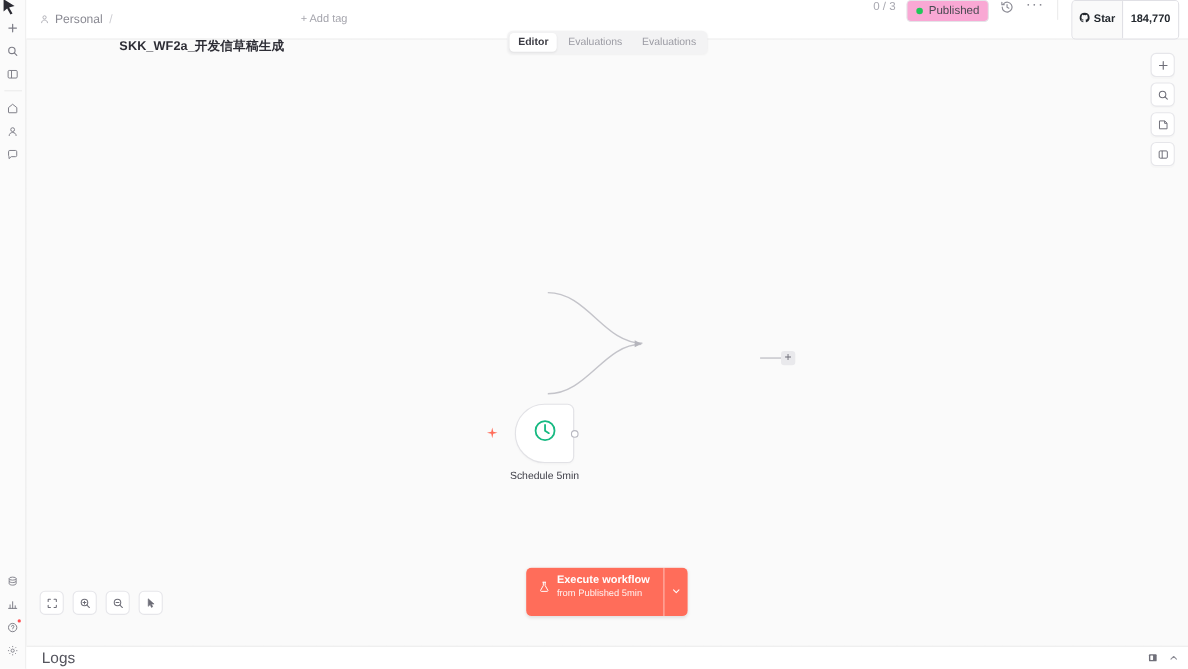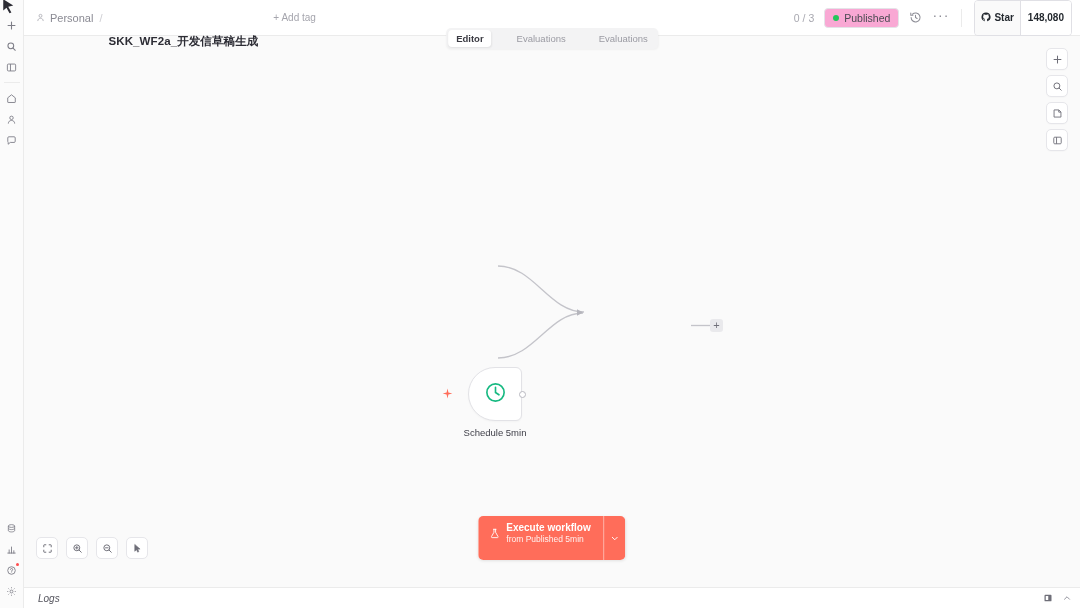--- a/index.html
+++ b/index.html
@@ -44,21 +44,21 @@
     position: relative; z-index: 6; flex: none;
   }
   .bc { display: flex; align-items: center; gap: 5px; font-size: 11px; }
   .bc-person { color: #9a9aa2; display: flex; align-items: center; }
   .bc-person svg { width: 9px; height: 9px; }
   .bc-personal { color: #8a8a93; font-size: 11px; }
   .bc-slash { color: #cfcfd4; font-size: 11px; margin: 0 1px; }
   .bc-title { color: #2d2d35; font-size: 11.5px; font-weight: 600; letter-spacing: .1px; margin-top: 48px; }
   .bc-addtag { color: #a5a5ad; font-size: 10px; margin-left: 10px; cursor: pointer; }
 
-  .hdr-right { margin-left: auto; display: flex; align-items: center; gap: 10px; }
+  .hdr-right { margin-left: auto; display: flex; align-items: flex-start; gap: 10px; }
   .counter { color: #a8a8b0; font-size: 10.5px; }
   .pub-pill {
     display: flex; align-items: center; gap: 5px;
     border: 1px solid #e4e4e8; border-radius: 4px;
     padding: 3px 8px; font-size: 10.5px; color: #4a4a52; background: #f9a8d4;
     cursor: pointer;
   }
   .pub-dot { width: 6px; height: 6px; border-radius: 50%; background: #21c65a; }
   .hdr-ico { color: #8d8d96; display:flex; align-items:center; cursor:pointer; }
   .hdr-ico svg { width: 13px; height: 13px; }
@@ -70,21 +70,21 @@
   .gh-star { display: flex; align-items: center; gap: 3px; padding: 0 6px;
              background: #fafafa; font-size: 10px; color: #24292f; font-weight: 600; }
   .gh-star svg { width: 10px; height: 10px; }
   .gh-count { display: flex; align-items: center; padding: 0 7px;
               background: #fff; border-left: 1px solid #e0e0e5;
               font-size: 10px; color: #24292f; font-weight: 600; }
 
   
   .tabs {
     position: absolute; top: 28px; left: 50%; transform: translateX(-50%);
-    display: flex; align-items: center; gap: 17px;
+    display: flex; align-items: center; gap: 2px;
     background: #f3f3f4; border-radius: 5px; padding: 2px;
     z-index: 7; box-shadow: 0 1px 2px rgba(0,0,0,.04); justify-content: space-between;
   }
   .tab { font-size: 9.5px; color: #9b9ba3; padding: 3px 8px; border-radius: 4px; cursor: pointer; }
   .tab.active { background: #fff; color: #3a3a42; font-weight: 600;
                 box-shadow: 0 1px 2px rgba(0,0,0,.07); }
 
   
   .canvas {
     flex: 1 1 auto; position: relative; overflow: hidden;
@@ -169,21 +169,21 @@
     display: flex; align-items: center; justify-content: center;
     border-left: 1px solid rgba(255,255,255,.35);
   }
   .exec-drop svg { width: 9px; height: 9px; }
 
   
   .logsbar {
     height: 21px; background: #fff; border-top: 1px solid #ebebeb;
     display: flex; align-items: center; padding: 0 8px 0 14px; flex: none; z-index: 6;
   }
-  .logs-label { font-size: 10px; color: #55555e; cursor: pointer; font-style: italic; }
+  .logs-label { font-size: 14px; color: #55555e; cursor: pointer; }
   .logs-right { margin-left: auto; display: flex; align-items: center; gap: 9px;
                 color: #8d8d96; }
   .logs-right svg { width: 10px; height: 10px; display: block; cursor: pointer; }
 </style>
 </head>
 <body>
 
 <div id="app">
 
   <div class="rail">
@@ -293,21 +293,21 @@
         <span class="hdr-div"></span>
         <span class="gh-group">
           <span class="gh-star">
             <span>
               <svg viewBox="0 0 16 16" fill="#24292f">
                   <path d="M8 .8a7.2 7.2 0 0 0-2.28 14.03c.36.07.49-.16.49-.35v-1.2c-2 .44-2.43-.96-2.43-.96-.33-.83-.8-1.05-.8-1.05-.66-.45.05-.44.05-.44.72.05 1.1.74 1.1.74.64 1.1 1.69.78 2.1.6.07-.47.25-.79.46-.97-1.6-.18-3.28-.8-3.28-3.56 0-.79.28-1.43.74-1.93-.07-.18-.32-.91.07-1.9 0 0 .6-.19 1.98.74a6.9 6.9 0 0 1 3.6 0c1.38-.93 1.98-.74 1.98-.74.39.99.14 1.72.07 1.9.46.5.74 1.14.74 1.93 0 2.77-1.69 3.38-3.3 3.55.26.22.49.66.49 1.34v1.98c0 .19.13.42.5.35A7.2 7.2 0 0 0 8 .8Z"></path>
                 </svg>
             </span>
             <span>Star</span>
           </span>
-          <span class="gh-count">148,080</span>
+          <span class="gh-count">184,770</span>
         </span>
       </div>
     </div>
 
     <div class="tabs">
       <div class="tab active">Editor</div>
       <div class="tab">Evaluations</div>
       <div class="tab">Evaluations</div>
     </div>
 

